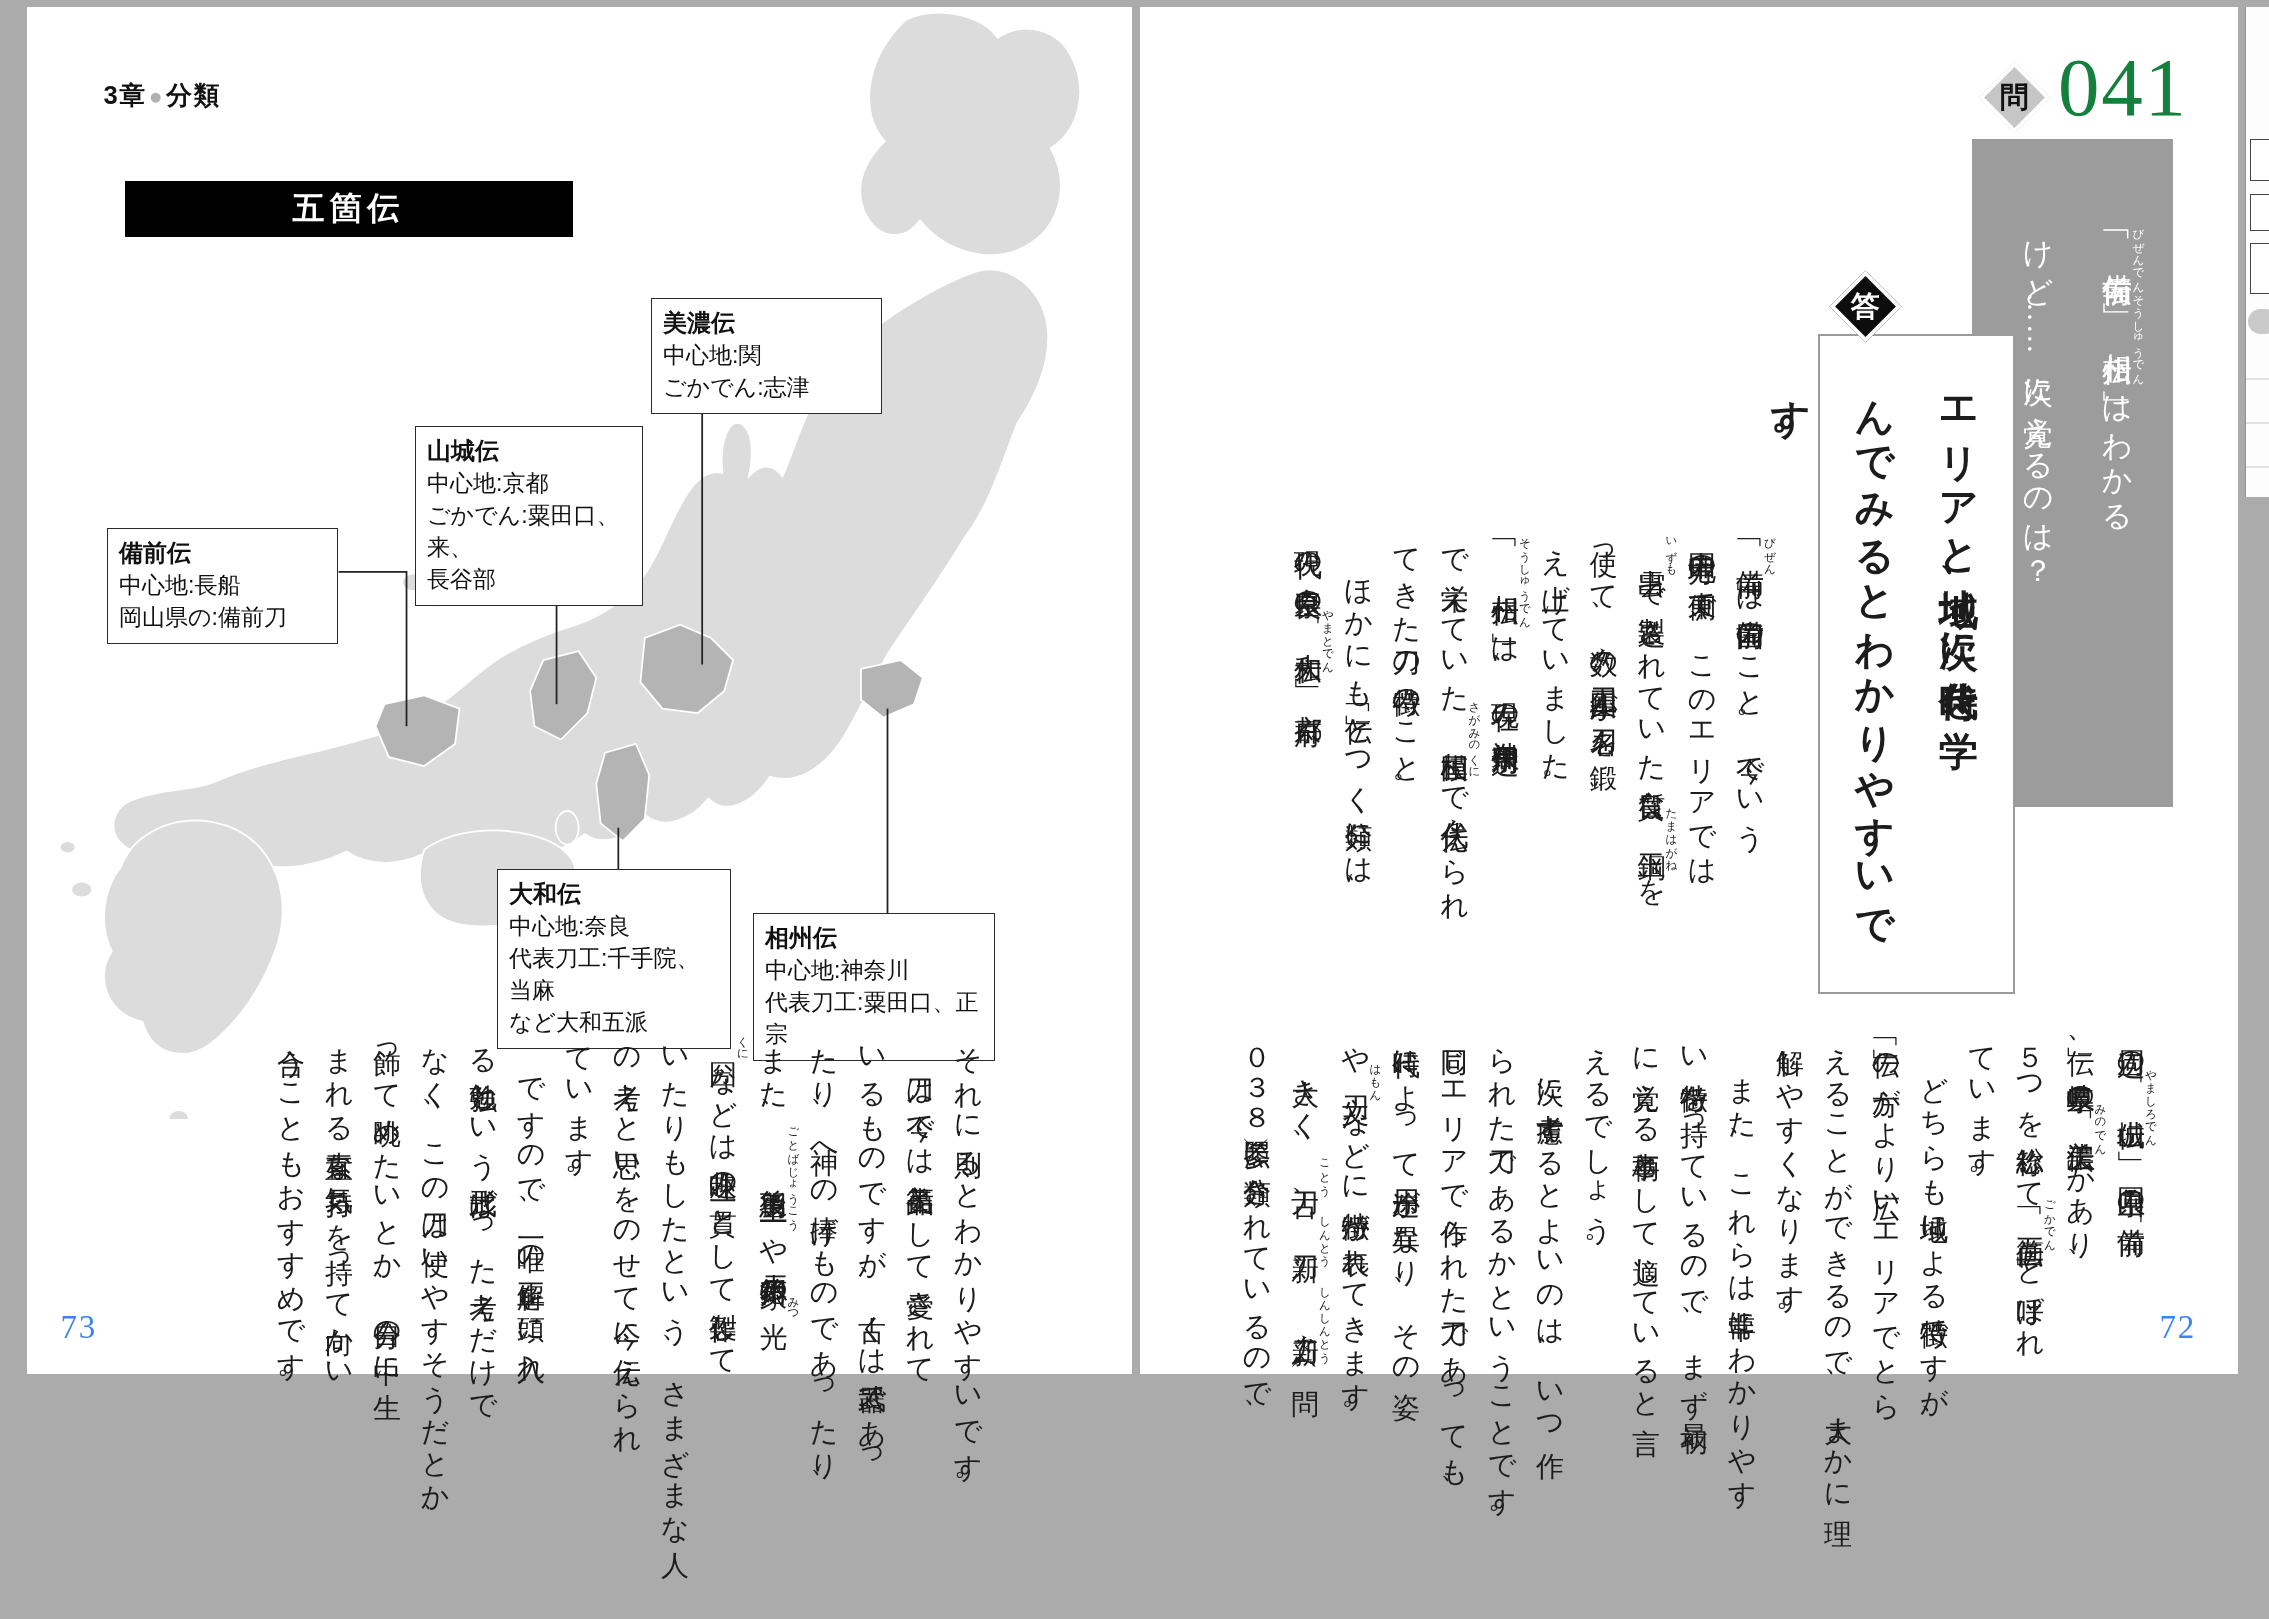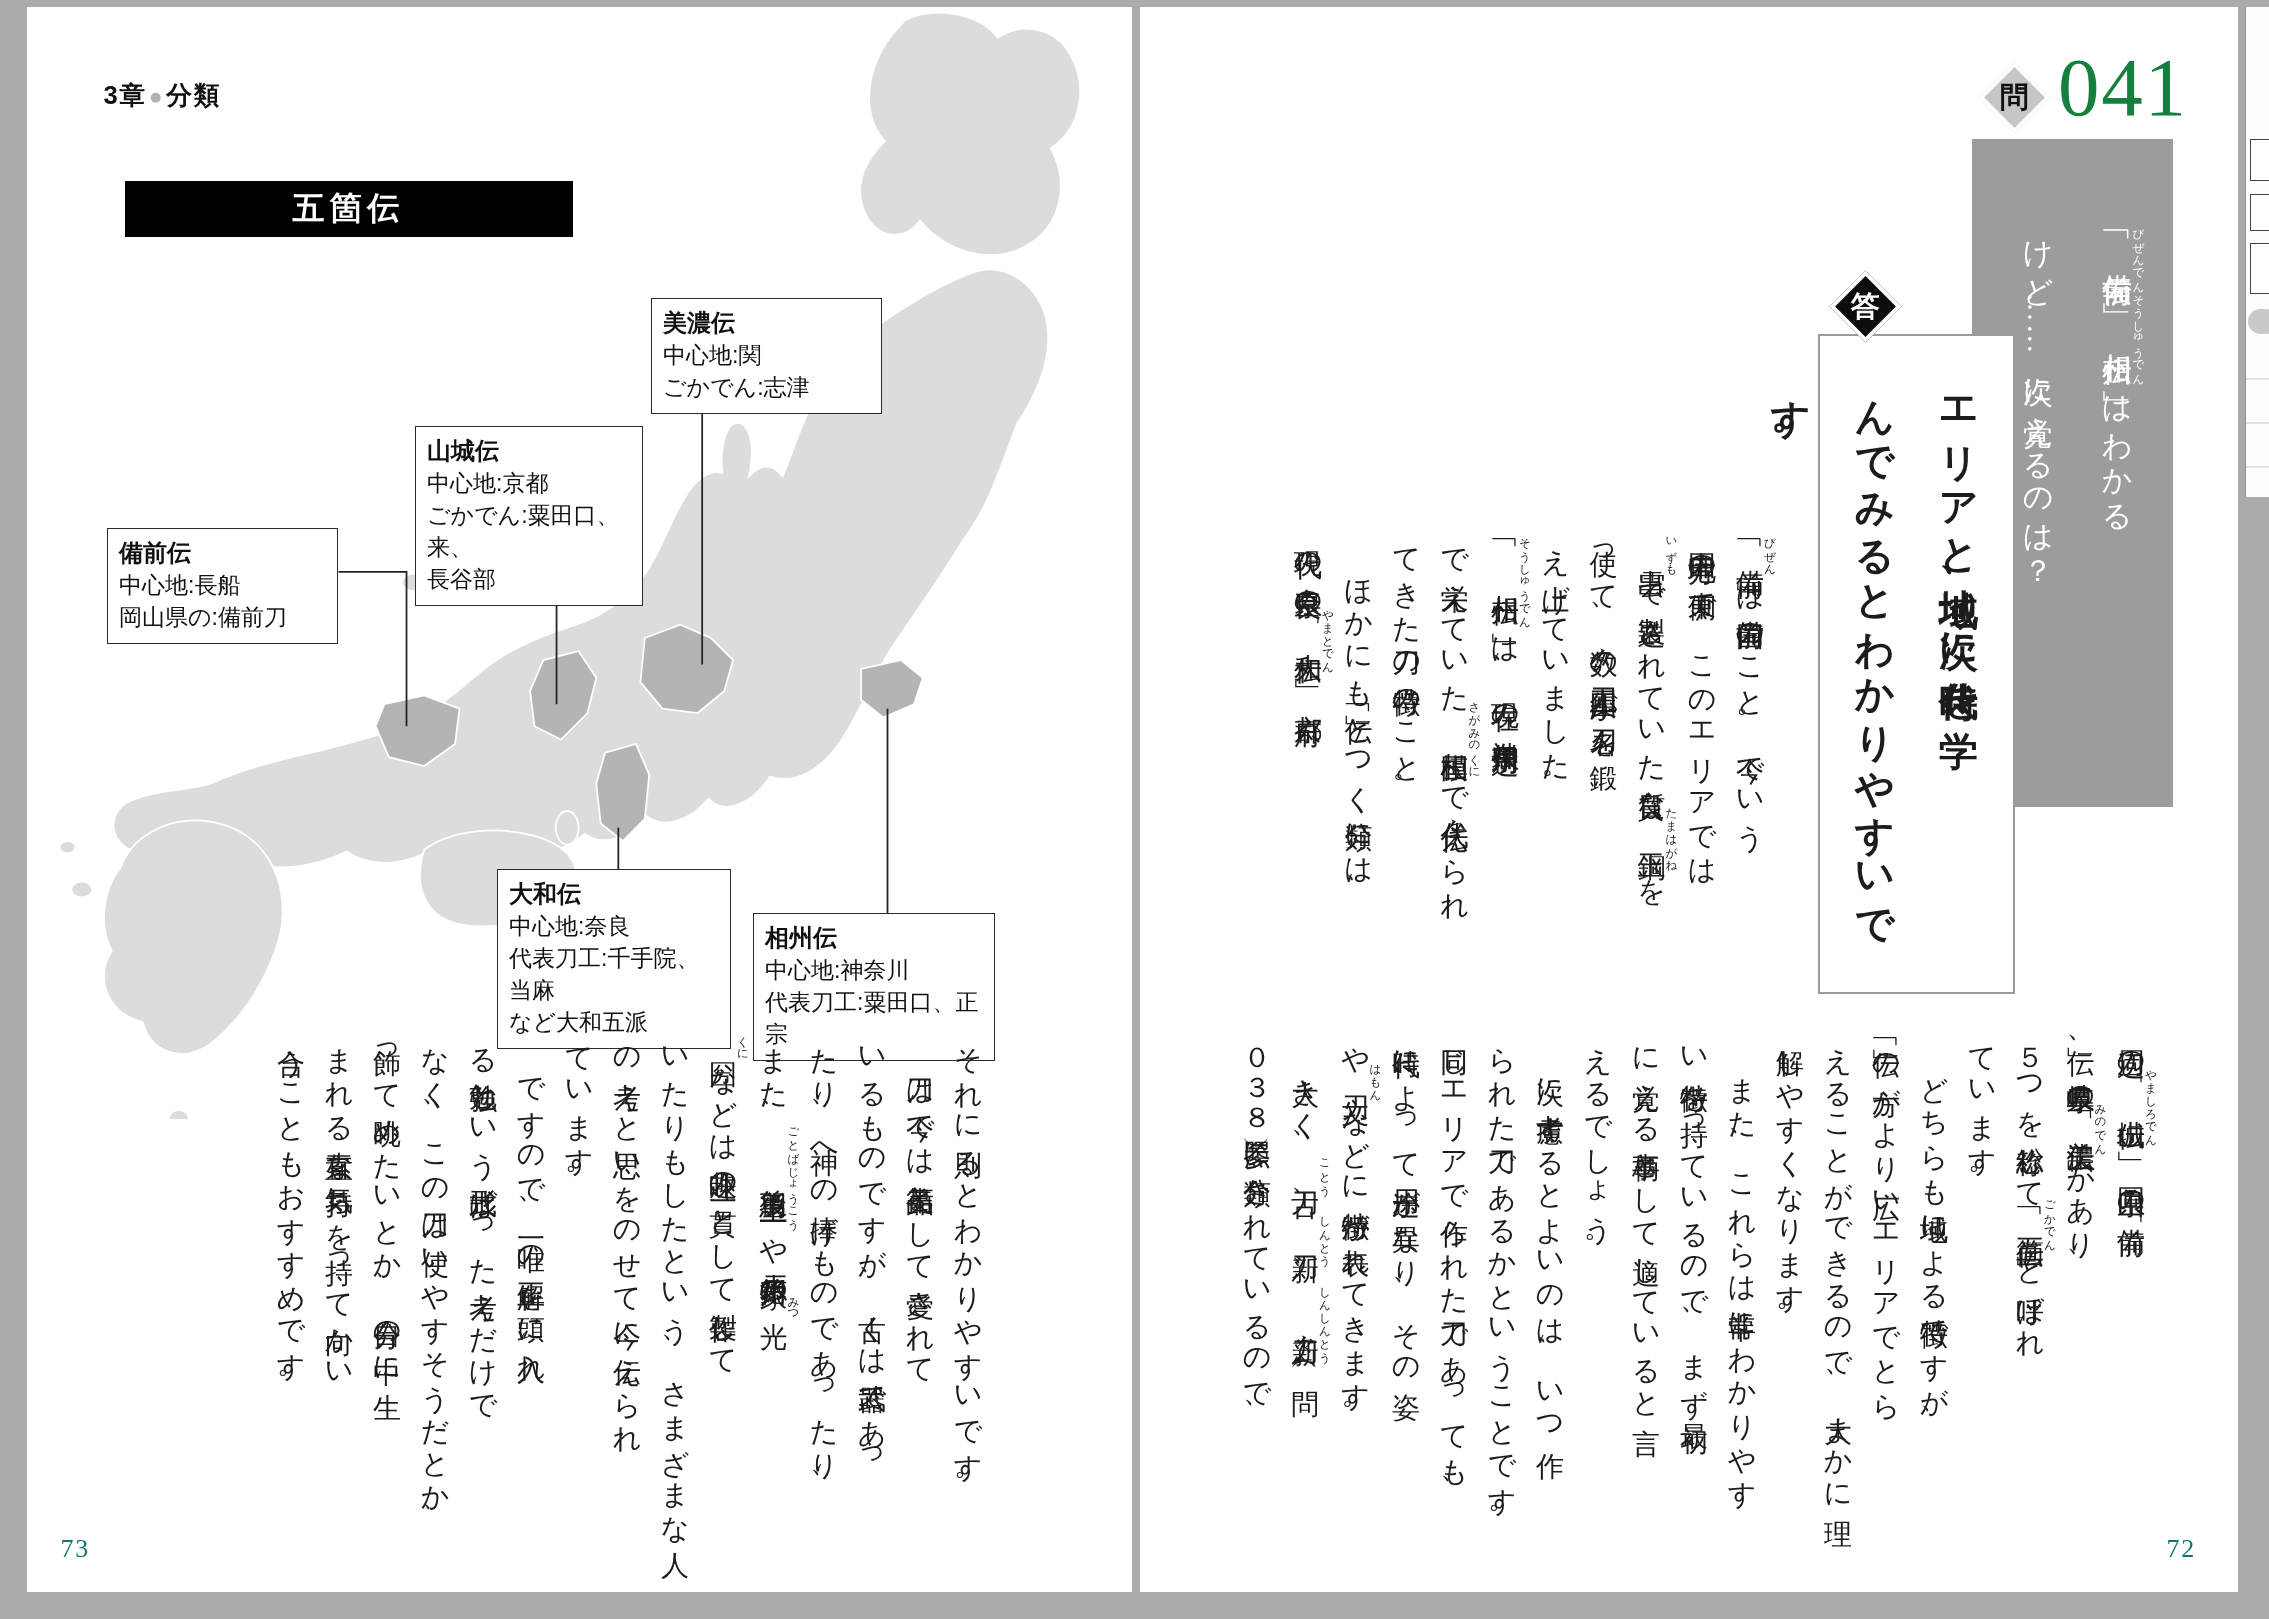--- a/index.html
+++ b/index.html
@@ -1,19 +1,19 @@
 <!DOCTYPE html>
 <html style="font-size:14px"><head>
 <meta charset="utf-8">
 <style>
   * { box-sizing: border-box; margin: 0; padding: 0; }
   html,body { width:2269px; height:1620px; }
   body { background:#ababab; position:relative; overflow:hidden;
          font-family:"Liberation Sans", sans-serif; }
-  .page { position:absolute; top:7px; height:1585px; background:#ffffff; }
+  .page { position:absolute; top:7px; height:1367px; background:#ffffff; }
   #left-page  { left:26.5px;   width:1105px; }
   #right-page { left:1140px; width:1098px; }
   #edge-sliver { position:absolute; left:2245px; top:7px; width:24px; height:490px;
                  background:#fdfdfd; border-left:1.8px solid #8f8f8f; overflow:hidden; }
   .sliver-box { position:absolute; left:4.4px; width:35px; border:1.8px solid #444; background:#fff; }
   .sliver-pill { position:absolute; left:1.8px; width:30px; height:25px; border-radius:12.4px; background:#c9c9c9; }
   .sliver-line { position:absolute; left:0; width:100%; height:1.8px; background:#e2e2e2; }
 
   
   .chapter-header { position:absolute; left:77px; top:71px; font-size:25.6px; font-weight:bold;
@@ -35,21 +35,21 @@
   
   .vblock { writing-mode:vertical-rl; text-orientation:mixed;
             font-family:"Liberation Serif", serif; color:#1c1c1c; position:absolute; }
   .vblock p { margin:0; }
   .body-text { font-size:28px; letter-spacing:1.8px; line-height:48px; }
   ruby { ruby-align:center; }
   rt { font-size:11.5px; letter-spacing:0; line-height:1; }
 
   #left-body  { left:250px; top:1021px; width:715px;  height:556px; }
   .page-number { position:absolute; bottom:28px; font-family:"Liberation Serif", serif;
-                 font-size:26px; color:#0f766e; letter-spacing:1.8px; }
+                 font-size:33px; color:#3b82f6; letter-spacing:1.8px; }
   #page-num-left  { left:34px; }
   #page-num-right { right:42px; }
 
   
   .diamond { position:absolute; width:51px; height:51px; transform:rotate(45deg);
              display:flex; align-items:center; justify-content:center; border:4.4px solid #fff; }
   .diamond span { transform:rotate(-45deg); font-weight:bold; font-size:29px;
                   font-family:"Liberation Sans", sans-serif; }
   #q-diamond { left:849px; top:65px; background:#c6c6c6; }
   #q-diamond span { color:#111; }

